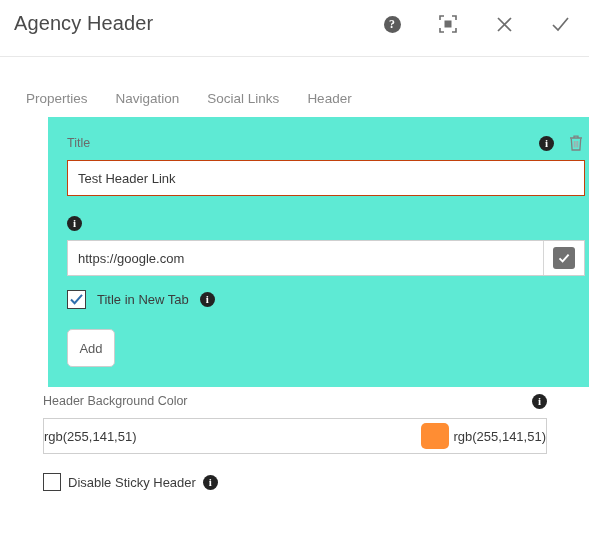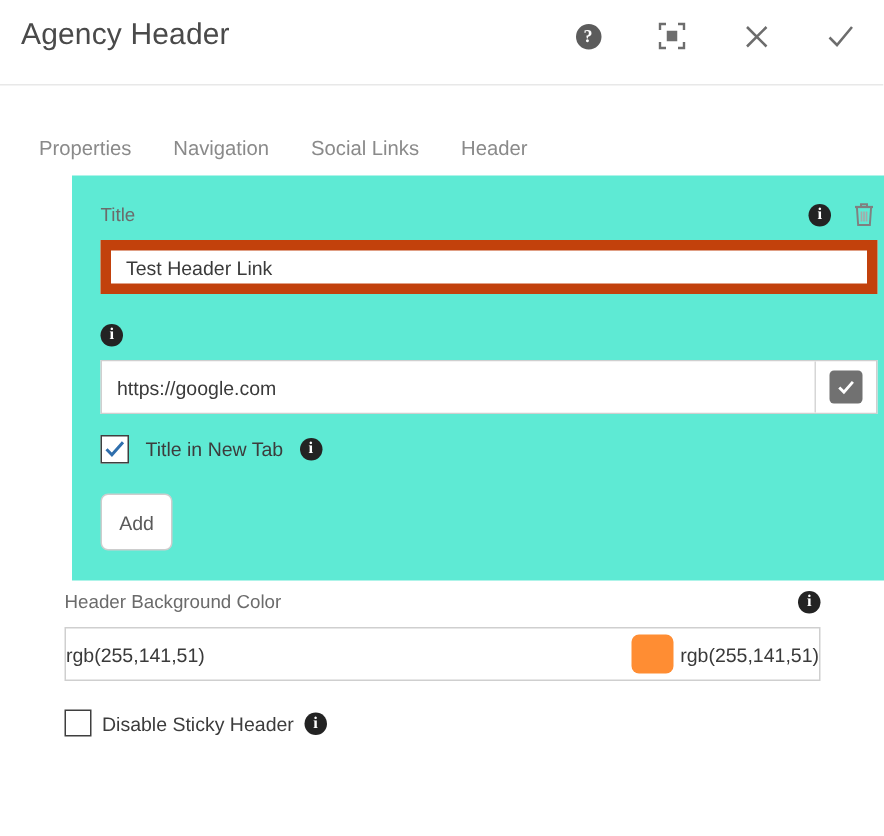--- a/index.html
+++ b/index.html
@@ -124,21 +124,21 @@
     margin-left: 13px;
     width: 18px; height: 18px;
     display: flex; align-items: center; justify-content: center;
     cursor: pointer;
     flex: none;
   }
 
   .text-input {
     width: 100%;
     height: 36px;
-    border: 7px solid #c2410c;
+    border: 1px solid #c2410c;
     background: #ffffff;
     font-size: 13px;
     color: #3a3a3a;
     padding: 0 10px;
     font-family: "Liberation Sans", sans-serif;
     outline: none;
   }
 
   .input-group {
     display: flex;

